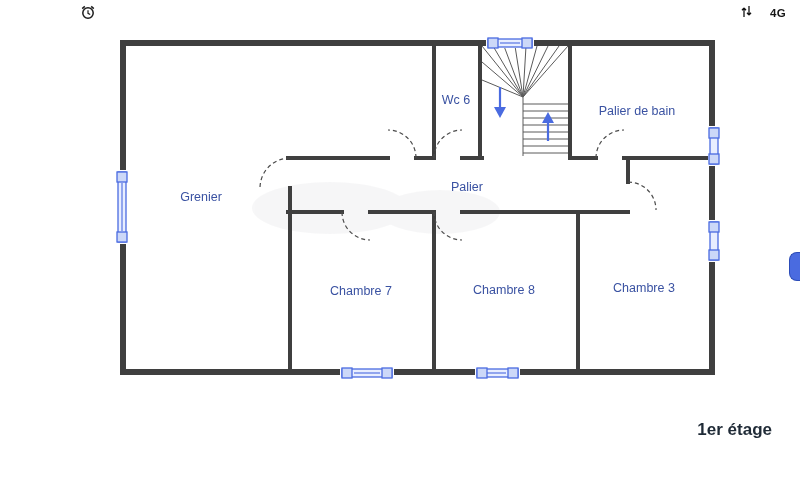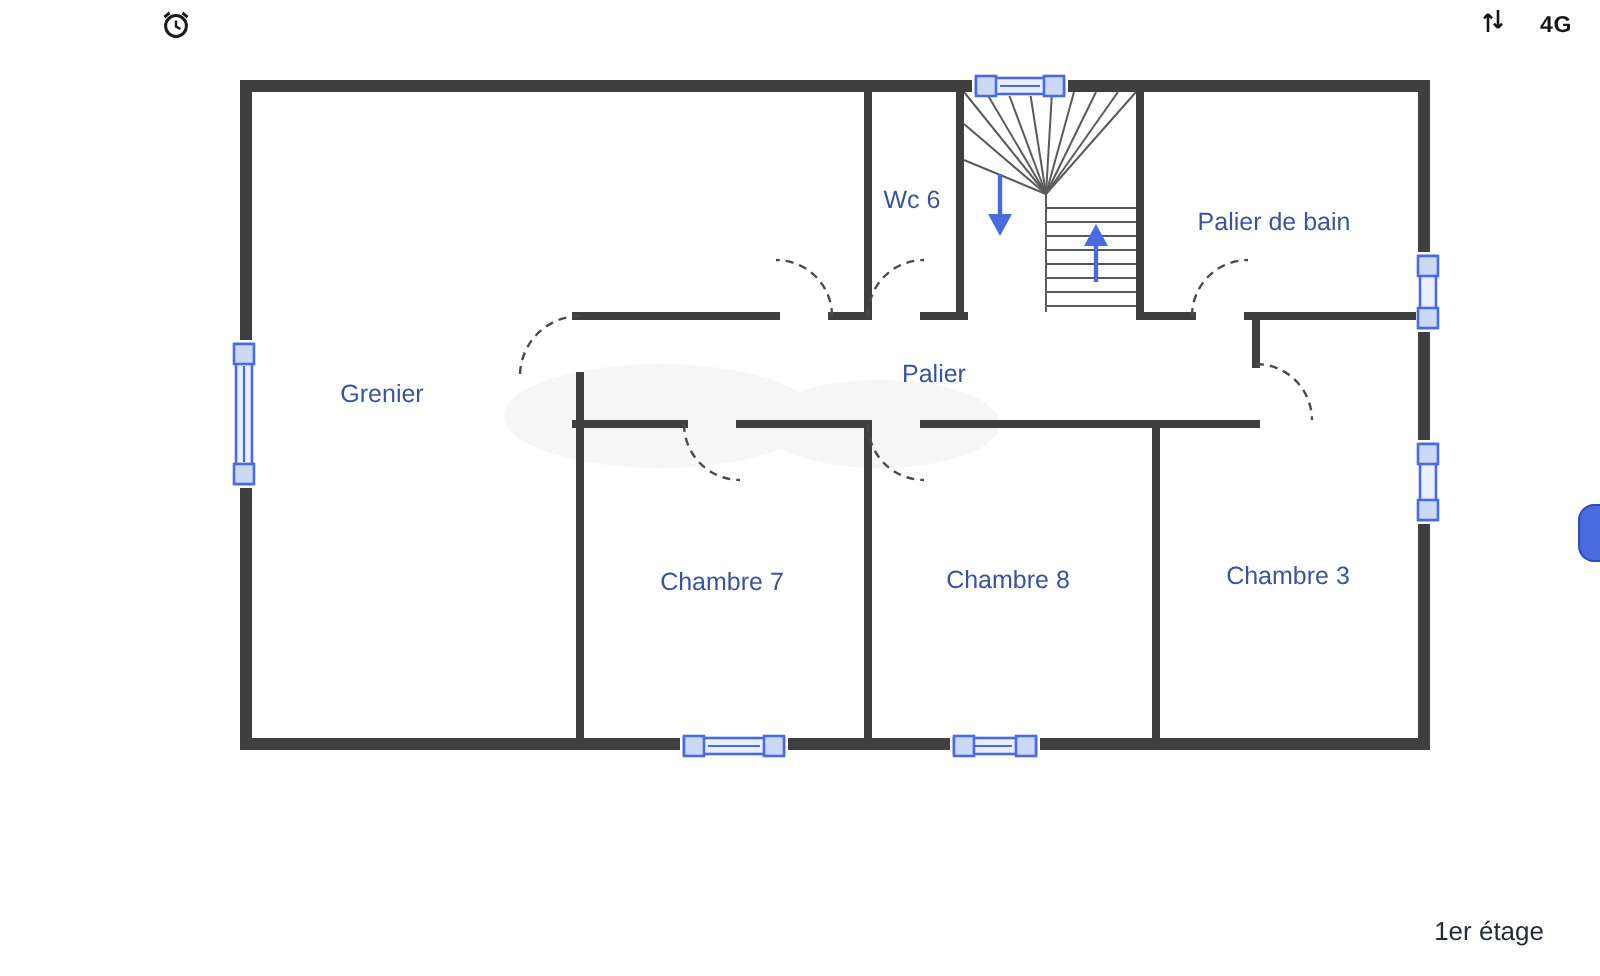--- a/index.html
+++ b/index.html
@@ -43,24 +43,25 @@
   
   .room-label {
     position: absolute;
     transform: translate(-50%, -50%);
     font-size: 12.5px;
     color: var(--room-label, #3a52a2);
     white-space: nowrap;
   }
   .caption {
     position: absolute;
-    top: 458px;
+    top: 420px;
     right: 28px;
-    font-size: 13px;
+    font-size: 17px;
     color: var(--caption-text, #1f2a36);
+    font-weight: bold;
   }
 
   
   .side-button {
     position: absolute;
     left: 789px; top: 252px;
     width: 11px; height: 27px;
     background: var(--window-blue, #4a6be0);
     border: 1px solid #2c4cb8;
     border-right: none;
@@ -203,21 +204,21 @@
     </g>
     <g>
       <rect class="win-erase" x="475" y="366" width="45" height="12"></rect>
       <rect class="win-frame" x="477" y="369" width="41" height="8"></rect>
       <line class="win-line" x1="487" y1="373" x2="506" y2="373"></line>
       <rect class="win-sq" x="477" y="368" width="10" height="10"></rect>
       <rect class="win-sq" x="508" y="368" width="10" height="10"></rect>
     </g>
   </svg>
 
-  <div class="room-label" style="left:191px;top:197px">Grenier</div>
+  <div class="room-label" style="left:201px;top:197px">Grenier</div>
   <div class="room-label" style="left:456px;top:100px">Wc 6</div>
   <div class="room-label" style="left:637px;top:111px">Palier de bain</div>
   <div class="room-label" style="left:467px;top:187px">Palier</div>
   <div class="room-label" style="left:361px;top:291px">Chambre 7</div>
   <div class="room-label" style="left:504px;top:290px">Chambre 8</div>
   <div class="room-label" style="left:644px;top:288px">Chambre 3</div>
 
   <div class="caption">1er étage</div>
 
   <div class="side-button"></div>

